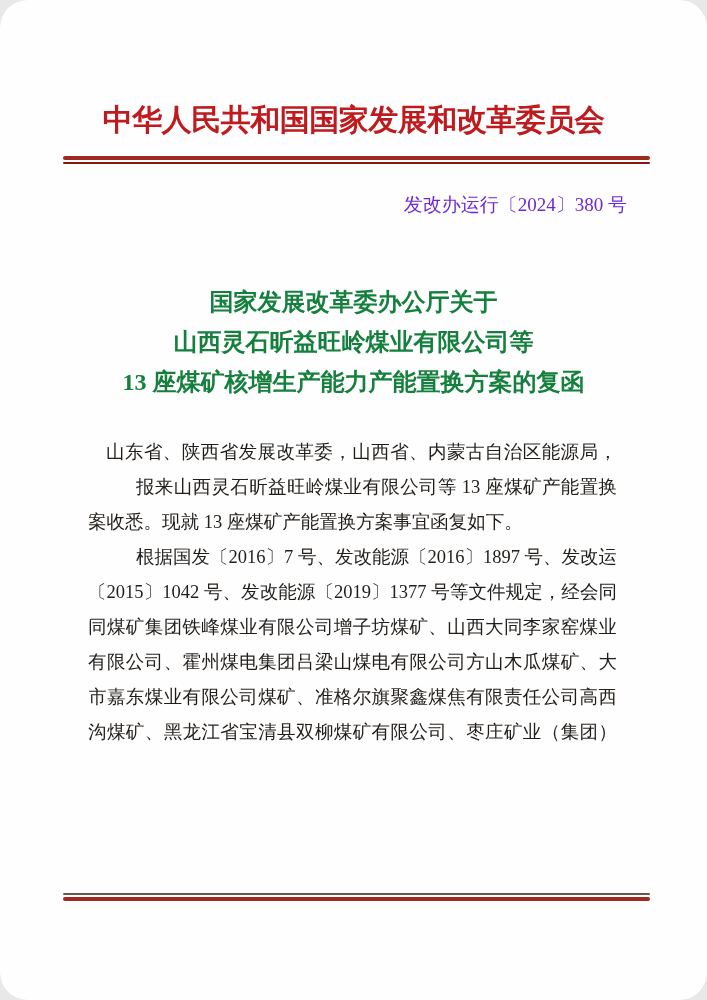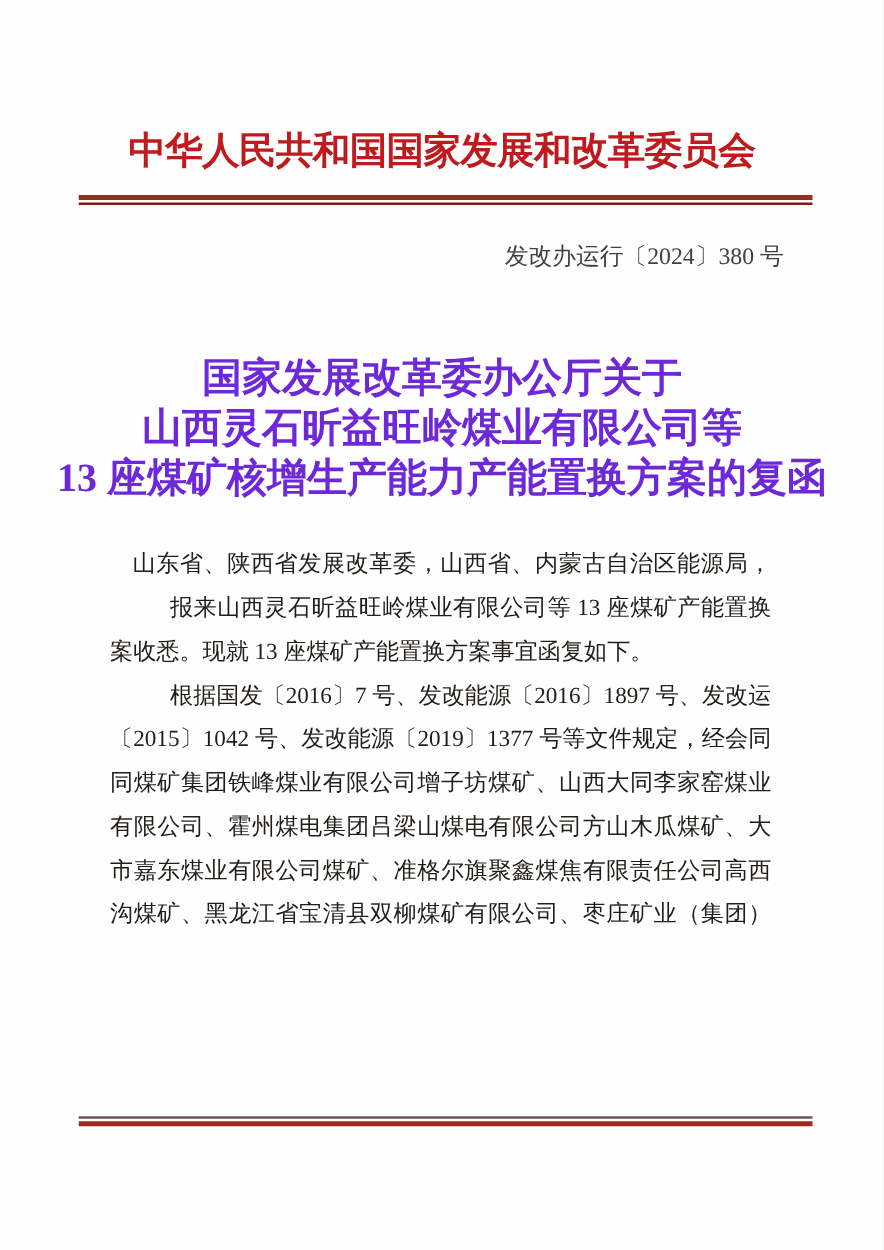--- a/index.html
+++ b/index.html
@@ -1,15 +1,15 @@
 <!DOCTYPE html>
 <html><head>
 <meta charset="utf-8">
 <style>
-  * { margin: 0; padding: 0; box-sizing: border-box; }
+  * { margin: 0; padding: 0; box-sizing: border-box; border-radius: 27px; }
   html, body { background: #e8e8e8; }
   body { font-family: "Liberation Serif", "DejaVu Serif", serif; }
 
   .page {
     position: relative;
     width: 707px;
     height: 1000px;
     margin: 0 auto;
     background: #fefefe;
     overflow: hidden;
@@ -38,37 +38,37 @@
   }
   .letterhead-divider .thick { height: 4px; background: #9c2a1f; }
   .letterhead-divider .gap   { height: 2px; background: transparent; }
   .letterhead-divider .thin  { height: 2px; background: #84190f; }
 
   .doc-number {
     position: absolute;
     top: 192px;
     right: 80px;
     font-size: 19px;
-    color: #404040;
+    color: #6d28d9;
     white-space: nowrap;
   }
 
   
   .title-block {
     position: absolute;
     top: 282px;
     left: 0;
     width: 100%;
     text-align: center;
   }
   .title-line {
-    font-size: 32px;
+    font-size: 24px;
     font-weight: bold;
     line-height: 40px;
-    color: #6d28d9;
+    color: #15803d;
     white-space: nowrap;
   }
 
   
   .body-block {
     position: absolute;
     top: 435px;
     left: 88px;
     width: 529px;
     font-size: 18.5px;

